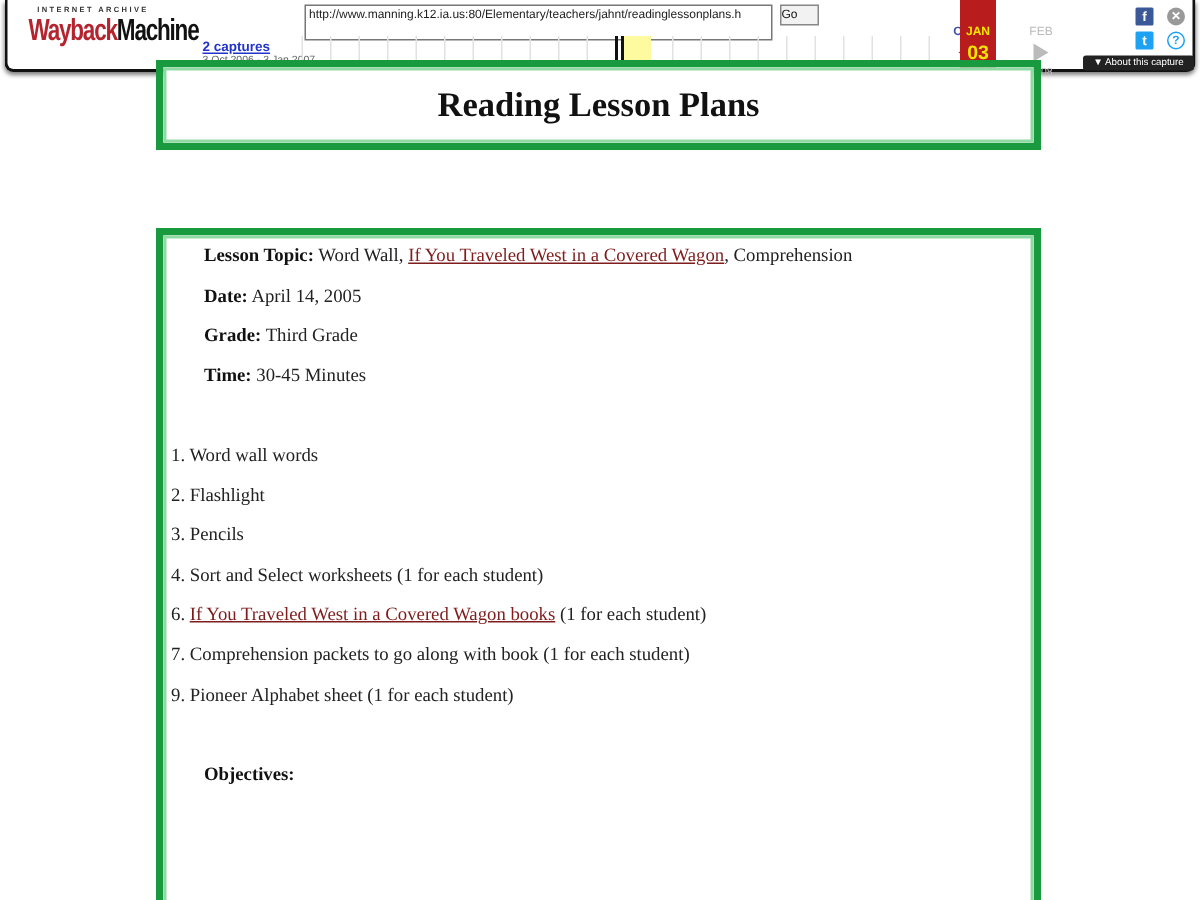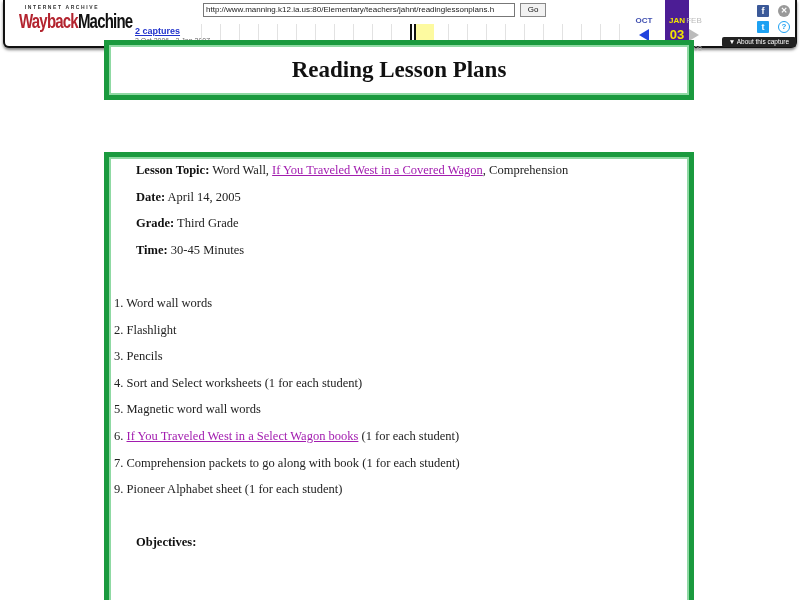--- a/index.html
+++ b/index.html
@@ -18,41 +18,41 @@
     .wb-logo-main {
       margin-top: 2px; font-size: 15px; font-weight: bold; color: #b3242f;
       font-family: "Liberation Sans", sans-serif; letter-spacing: -0.8px;
       transform: scaleY(1.35); transform-origin: top; line-height: 13px;
     }
     .wb-logo-main .machine { color: #111; }
     .wb-captures { position: absolute; left: 114px; top: 26px; margin-left: 16px; }
     .wb-captures a { font-size: 9px; color: #2233cc; text-decoration: underline; font-weight: bold; display: block; }
     .wb-captures .range { font-size: 7px; color: #666; margin-top: 1px; }
     .wb-url {
-      position: absolute; left: 198px; top: 3px; width: 312px; height: 14px;
+      position: absolute; left: 198px; top: 3px; width: 312px; height: 24px;
       border: 1px solid #777; font-size: 8px; padding: 1px 2px; color: #222;
       white-space: nowrap; overflow: hidden; font-family: "Liberation Sans", sans-serif;
       background: #fff;
     }
     .wb-go {
       position: absolute; left: 515px; top: 3px; width: 26px; height: 14px;
-      border: 1px solid #888; font-size: 8px; background: #f2f2f2; text-align: center; line-height: 12px;
+      border: 1px solid #888; font-size: 8px; background: #f2f2f2; text-align: left; line-height: 12px;
     }
     .wb-timeline { position: absolute; left: 196px; top: 22px; width: 430px; height: 22px; }
     .wb-tick { position: absolute; top: 2px; width: 1px; height: 20px; background: #e2e2e2; }
     .wb-highlight { position: absolute; left: 215px; top: 2px; width: 18px; height: 20px; background: #fdfaa0; }
     .wb-cap { position: absolute; top: 2px; width: 2px; height: 20px; background: #111; }
     .wb-cal { position: absolute; top: 0; height: 46px; width: 24px; text-align: center; }
     .wb-cal .m { font-size: 8px; font-weight: bold; margin-top: 16px; }
     .wb-cal .d { font-size: 13px; font-weight: bold; line-height: 20px; }
     .wb-cal .y { font-size: 7px; font-weight: bold; }
     .cal-prev { left: 627px; }
     .cal-prev .m { color: #3f4fb0; }
     .cal-prev .y { color: #bbb; font-weight: normal; }
-    .cal-cur { left: 660px; background: #4c1d95; }
+    .cal-cur { left: 635px; background: #b91c1c; }
     .cal-cur .m, .cal-cur .y { color: #f2e600; }
     .cal-cur .d { color: #f2e600; }
     .cal-next { left: 677px; }
     .cal-next .m { color: #bbb; font-weight: normal; }
     .cal-next .y { color: #bbb; font-weight: normal; }
     .arrow-l { width: 0; height: 0; border-top: 6px solid transparent; border-bottom: 6px solid transparent; border-right: 10px solid #2244dd; margin: 4px auto; }
     .arrow-r { width: 0; height: 0; border-top: 6px solid transparent; border-bottom: 6px solid transparent; border-left: 10px solid #bbb; margin: 4px auto; }
     .wb-icon { position: absolute; width: 12px; height: 12px; font-size: 9px; text-align: center; line-height: 12px; color: #fff; font-weight: bold; }
     .fb { left: 752px; top: 5px; background: #3b5998; border-radius: 1px; }
     .tw { left: 752px; top: 21px; background: #1da1f2; border-radius: 1px; }
@@ -71,21 +71,21 @@
     .box-inner { border: 2px solid #8fd9a3; background: #ffffff; width: 100%; height: 100%; }
     .title-box { top: 40px; height: 60px; }
     .title-box h1 {
       font-family: "Liberation Serif", serif; font-size: 23px; font-weight: bold;
       text-align: center; line-height: 46px; color: #111;
     }
     .content-box { top: 152px; height: 470px; border-bottom: none; }
     .content-box .box-inner { border-bottom: none; padding: 4px 3px; }
     .line { font-size: 12.5px; height: 26.6px; line-height: 15px; color: #222; white-space: nowrap; }
     .line b { color: #111; margin-left: 22px; }
-    .u { text-decoration: underline; color: #a21caf; }
+    .u { text-decoration: underline; color: #7f1d1d; }
     .spacer { height: 26.6px; }
   </style>
 </head>
 <body>
 
 <div class="wb-bar">
   <div class="wb-logo">
     <div class="wb-logo-top">INTERNET ARCHIVE</div>
     <div class="wb-logo-main"><span>Wayback</span><span class="machine">Machine</span></div>
   </div>
@@ -184,26 +184,22 @@
     </div>
     <div class="line">
       <span>3.</span>
       <span>Pencils</span>
     </div>
     <div class="line">
       <span>4.</span>
       <span>Sort and Select worksheets (1 for each student)</span>
     </div>
     <div class="line">
-      <span>5.</span>
-      <span>Magnetic word wall words</span>
-    </div>
-    <div class="line">
       <span>6.</span>
-      <a class="u">If You Traveled West in a Select Wagon books</a>
+      <a class="u">If You Traveled West in a Covered Wagon books</a>
       <span>(1 for each student)</span>
     </div>
     <div class="line">
       <span>7.</span>
       <span>Comprehension packets to go along with book (1 for each student)</span>
     </div>
     <div class="line">
       <span>9.</span>
       <span>Pioneer Alphabet sheet (1 for each student)</span>
     </div>

